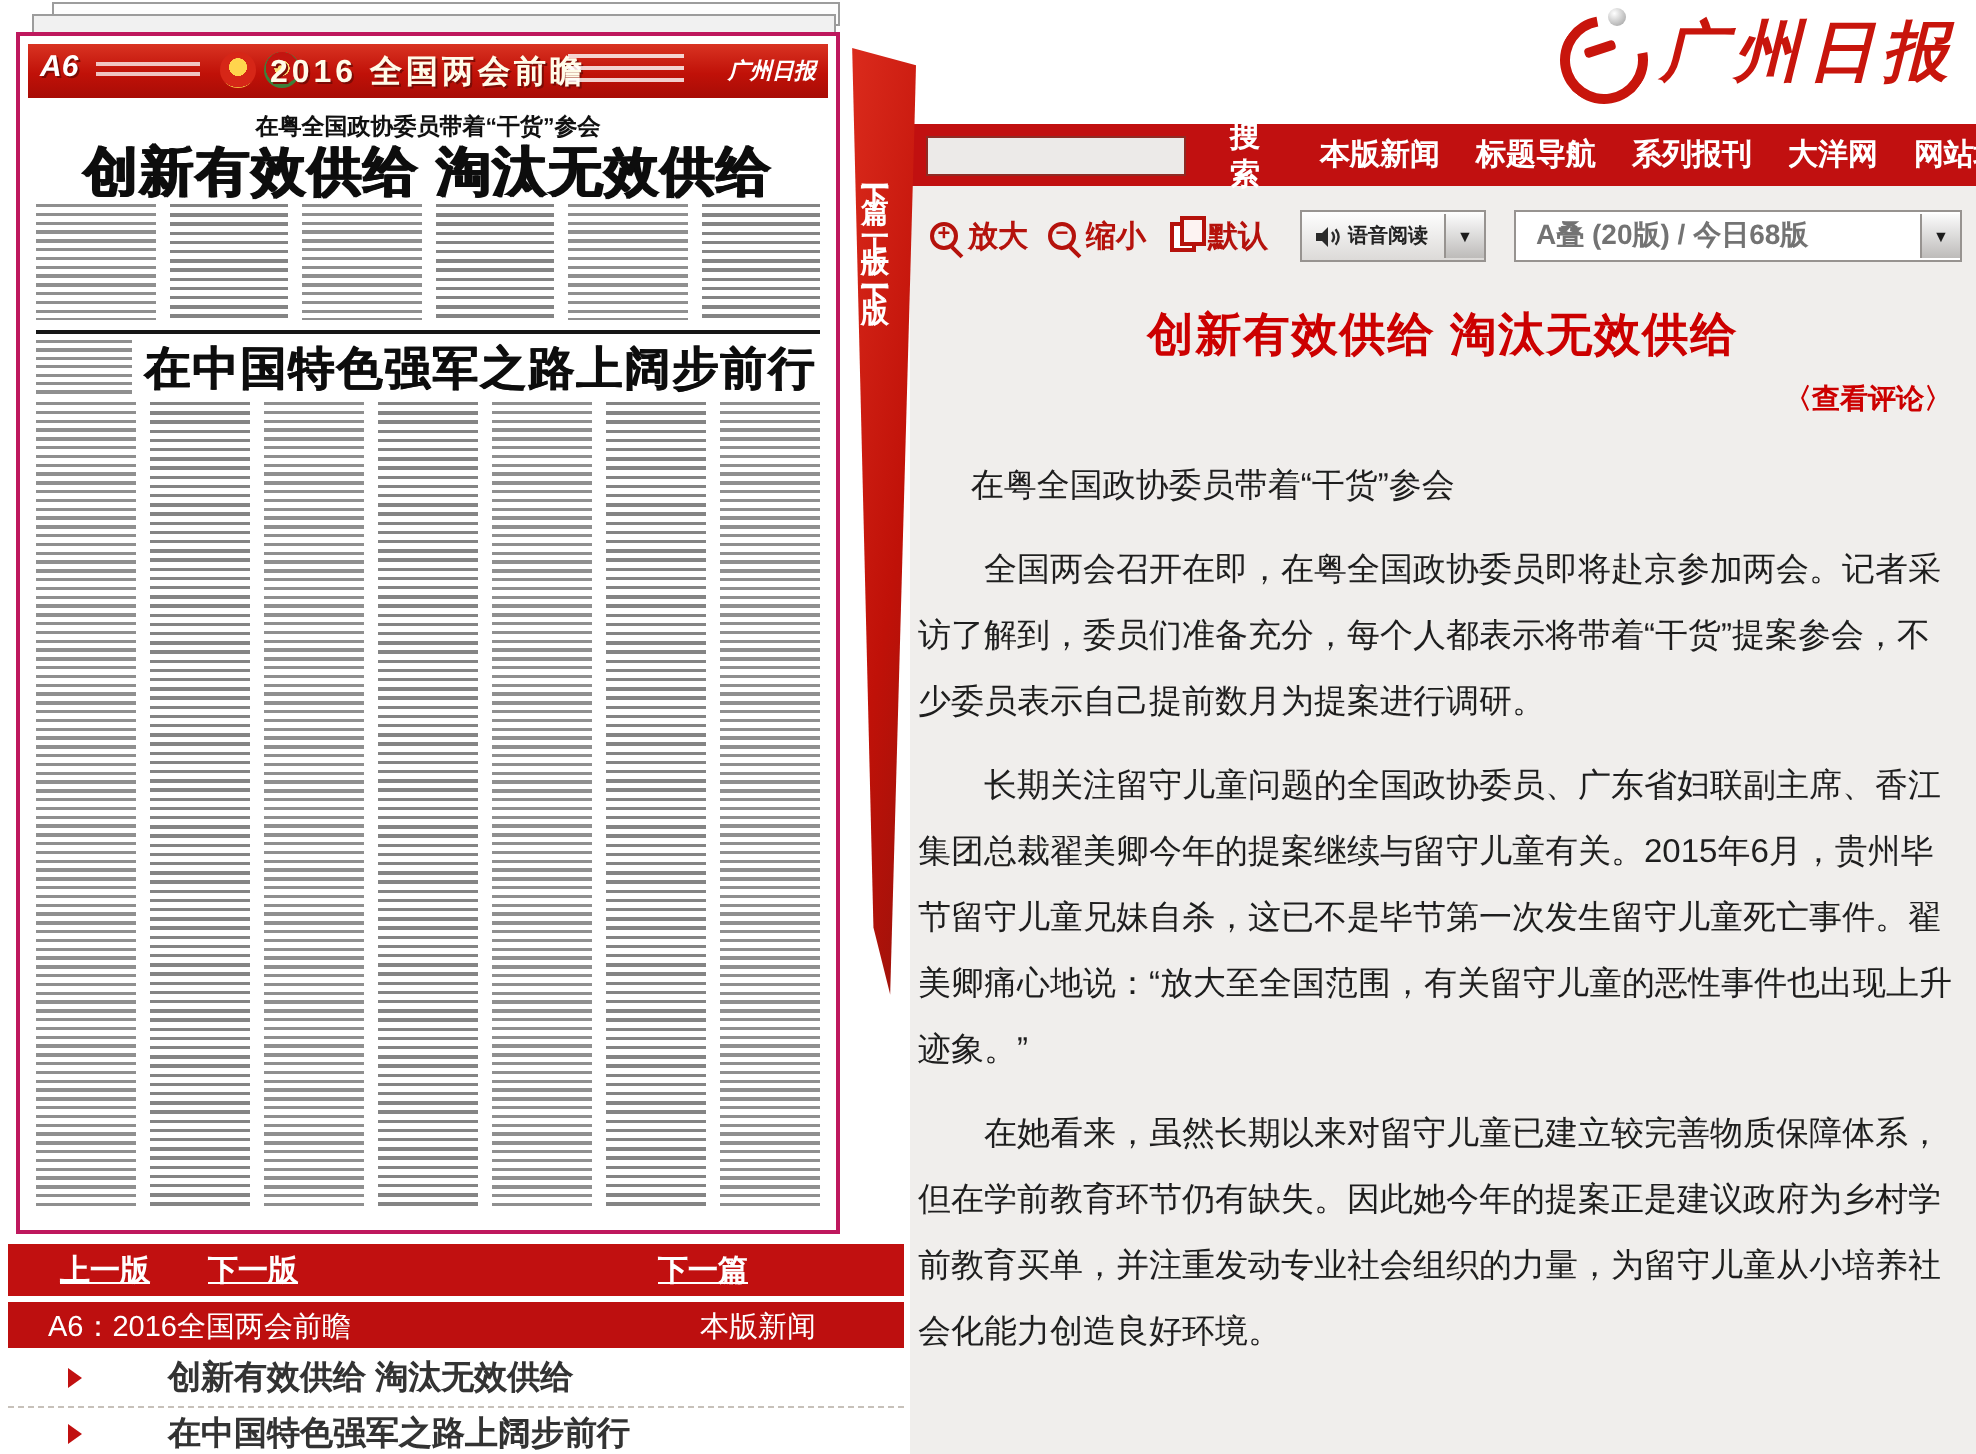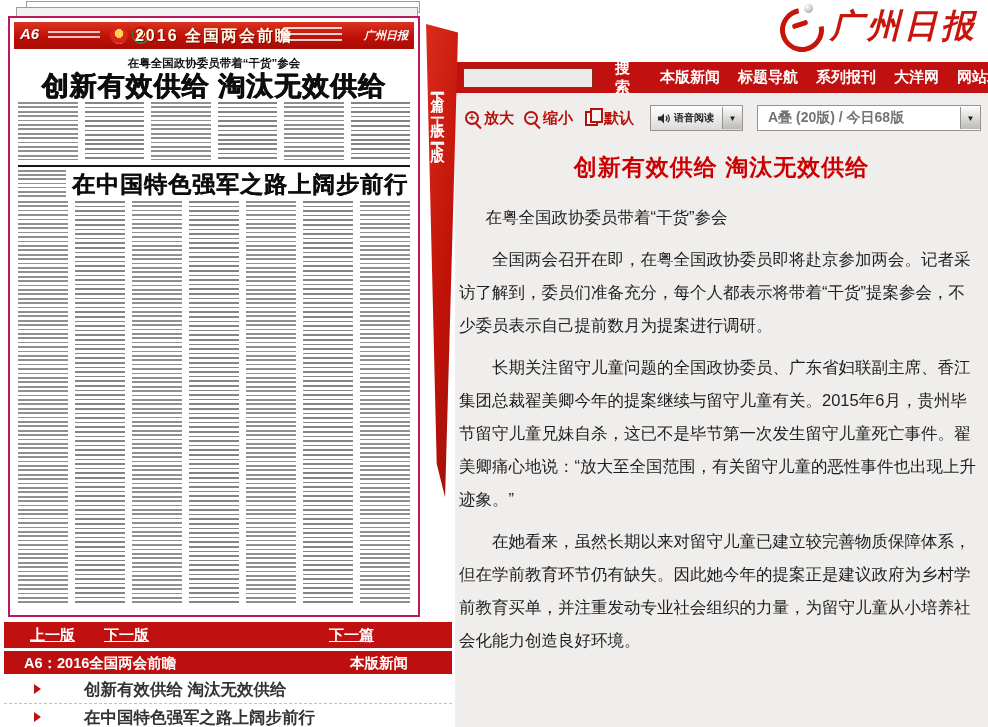--- a/index.html
+++ b/index.html
@@ -51,21 +51,21 @@
   .ribbon-links{position:absolute;left:9px;top:58px;display:flex;flex-direction:column;gap:16px;}
   .ribbon a{writing-mode:vertical-rl;color:#fff;font-weight:700;font-size:14px;
       letter-spacing:3px;text-decoration:none;cursor:pointer;}
 
   
   .bar1{position:absolute;left:4px;top:622px;width:448px;height:26px;background:#c11010;
       color:#fff;font-weight:700;font-size:15px;}
   .bar1 a{color:#fff;text-decoration:underline;cursor:pointer;position:absolute;top:4px;}
   .bar1 .l1{left:26px;} .bar1 .l2{left:100px;} .bar1 .l3{right:78px;}
   .bar2{position:absolute;left:4px;top:651px;width:448px;height:23px;background:#bd0f0f;
-      color:#fff;font-weight:700;font-size:14.5px;}
+      color:#fff;font-weight:400;font-size:14.5px;}
   .bar2 .sec{position:absolute;left:20px;top:3px;}
   .bar2 .cur{position:absolute;right:44px;top:3px;}
   .alist{position:absolute;left:4px;top:676px;width:448px;}
   .alist .row{position:relative;height:27px;line-height:27px;border-bottom:1px dashed #c7c1ba;
       font-weight:700;font-size:16.5px;color:#333;cursor:pointer;}
   .tri{position:absolute;left:30px;top:8px;width:0;height:0;
       border-left:7px solid #c11010;border-top:5px solid transparent;border-bottom:5px solid transparent;}
   .alist .txt{position:absolute;left:80px;top:0;}
 
   
@@ -244,20 +244,21 @@
     <span class="edition-box">
       <span class="elabel">A叠 (20版) / 今日68版</span>
       <span class="drop-btn">
         <span>▼</span>
       </span>
     </span>
   </div>
 
   <div class="article">
     <div class="atitle">创新有效供给 淘汰无效供给</div>
+    <div class="comments">〈查看评论〉</div>
     <div class="body-text">
       <p class="ind1">在粤全国政协委员带着“干货”参会</p>
       <p class="ind2">全国两会召开在即，在粤全国政协委员即将赴京参加两会。记者采访了解到，委员们准备充分，每个人都表示将带着“干货”提案参会，不少委员表示自己提前数月为提案进行调研。</p>
       <p class="ind2">长期关注留守儿童问题的全国政协委员、广东省妇联副主席、香江集团总裁翟美卿今年的提案继续与留守儿童有关。2015年6月，贵州毕节留守儿童兄妹自杀，这已不是毕节第一次发生留守儿童死亡事件。翟美卿痛心地说：“放大至全国范围，有关留守儿童的恶性事件也出现上升迹象。”</p>
       <p class="ind2">在她看来，虽然长期以来对留守儿童已建立较完善物质保障体系，但在学前教育环节仍有缺失。因此她今年的提案正是建议政府为乡村学前教育买单，并注重发动专业社会组织的力量，为留守儿童从小培养社会化能力创造良好环境。</p>
 
     </div>
   </div>
 
 </div>

